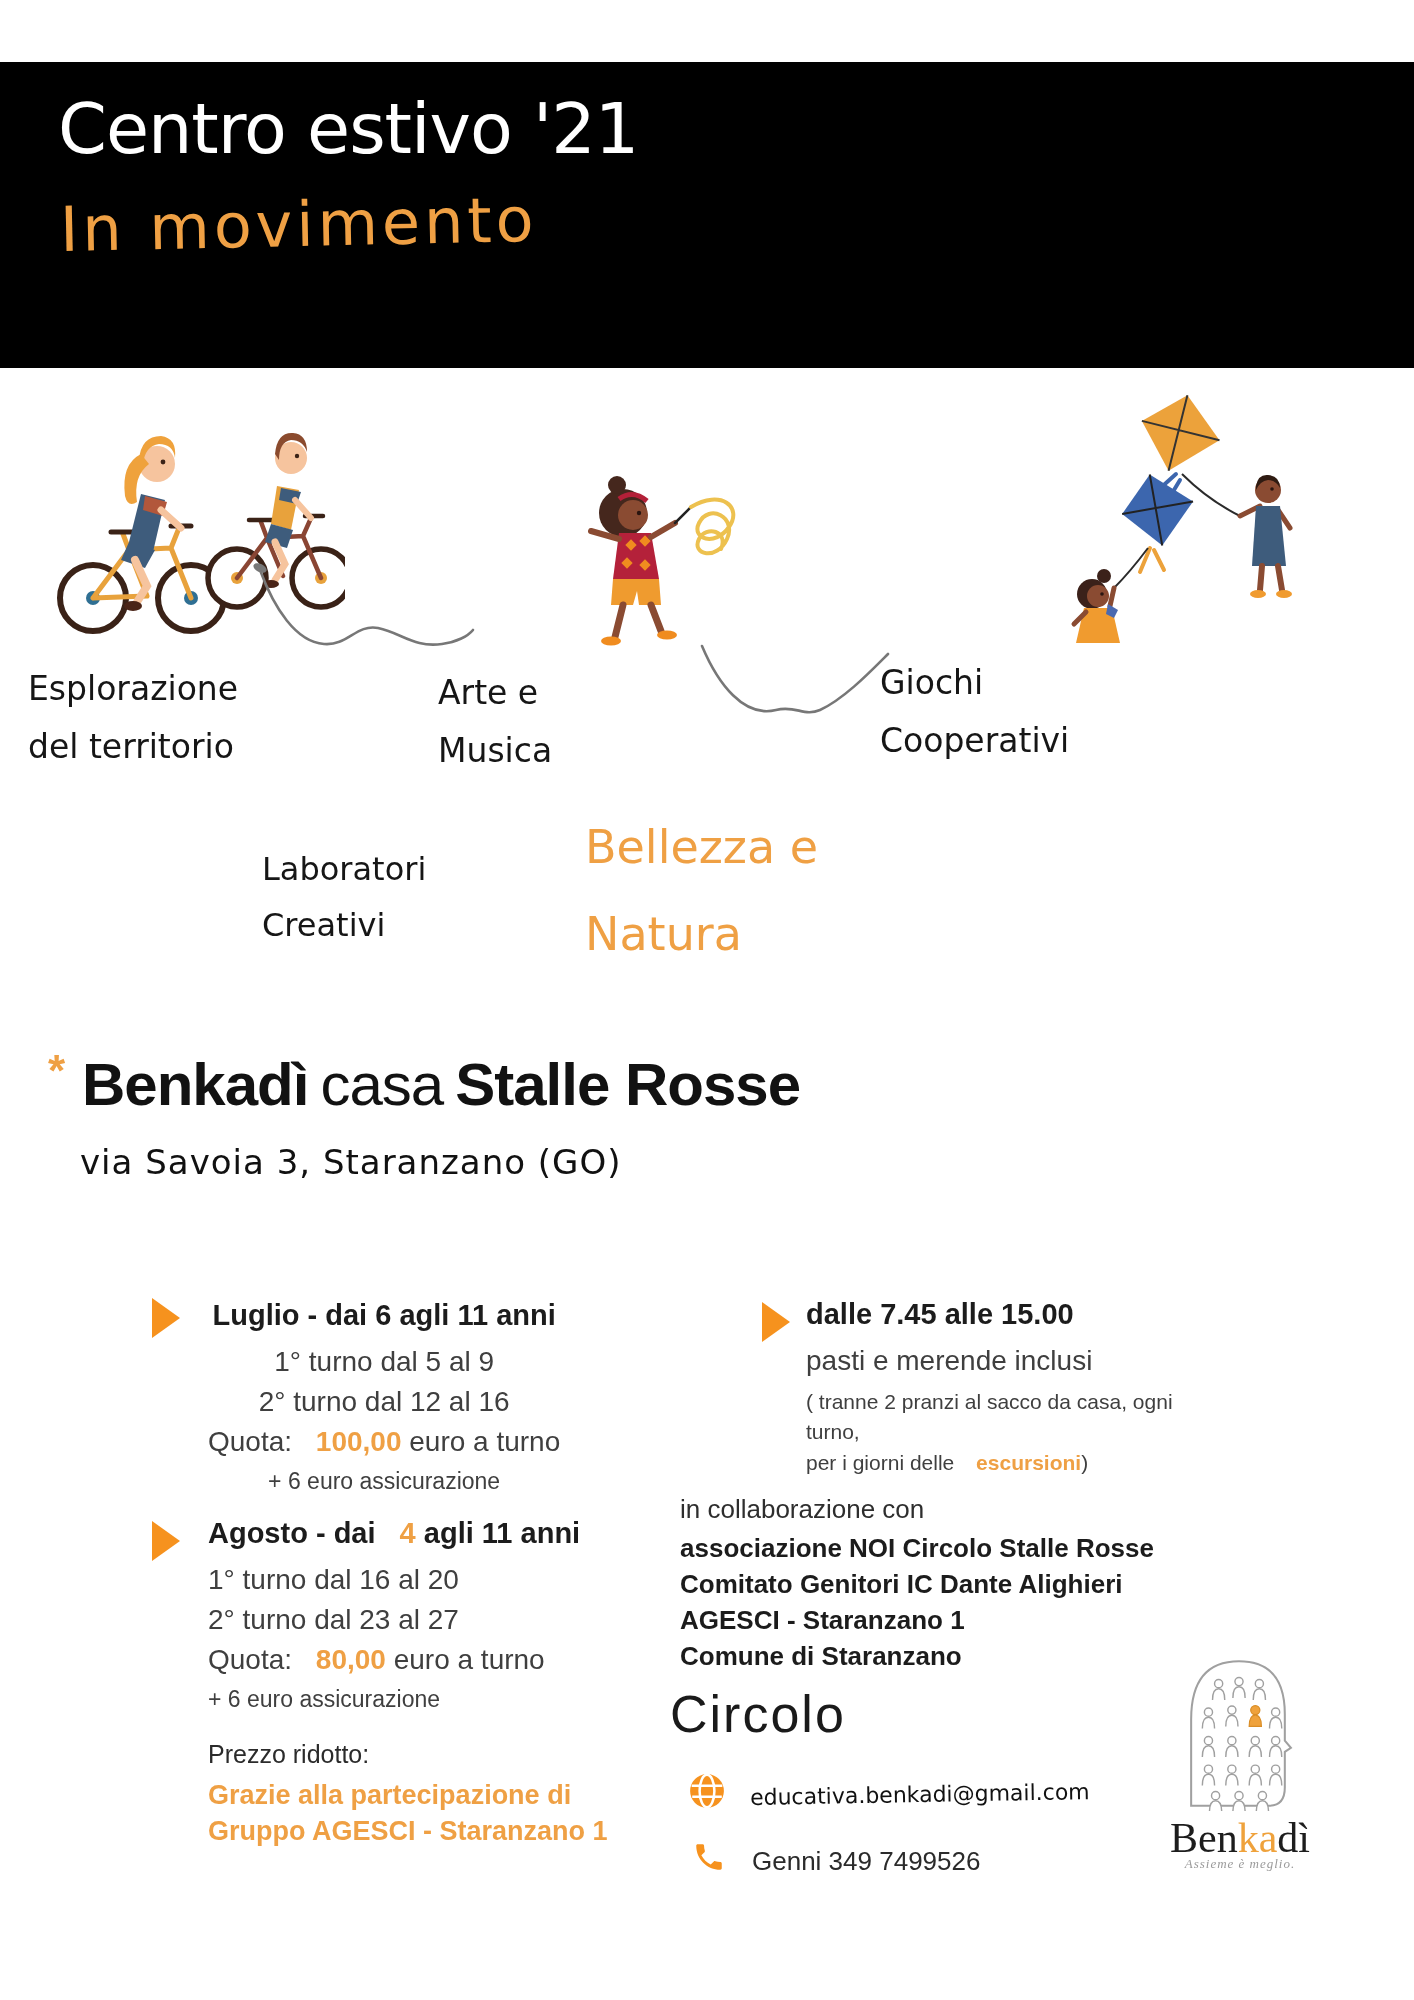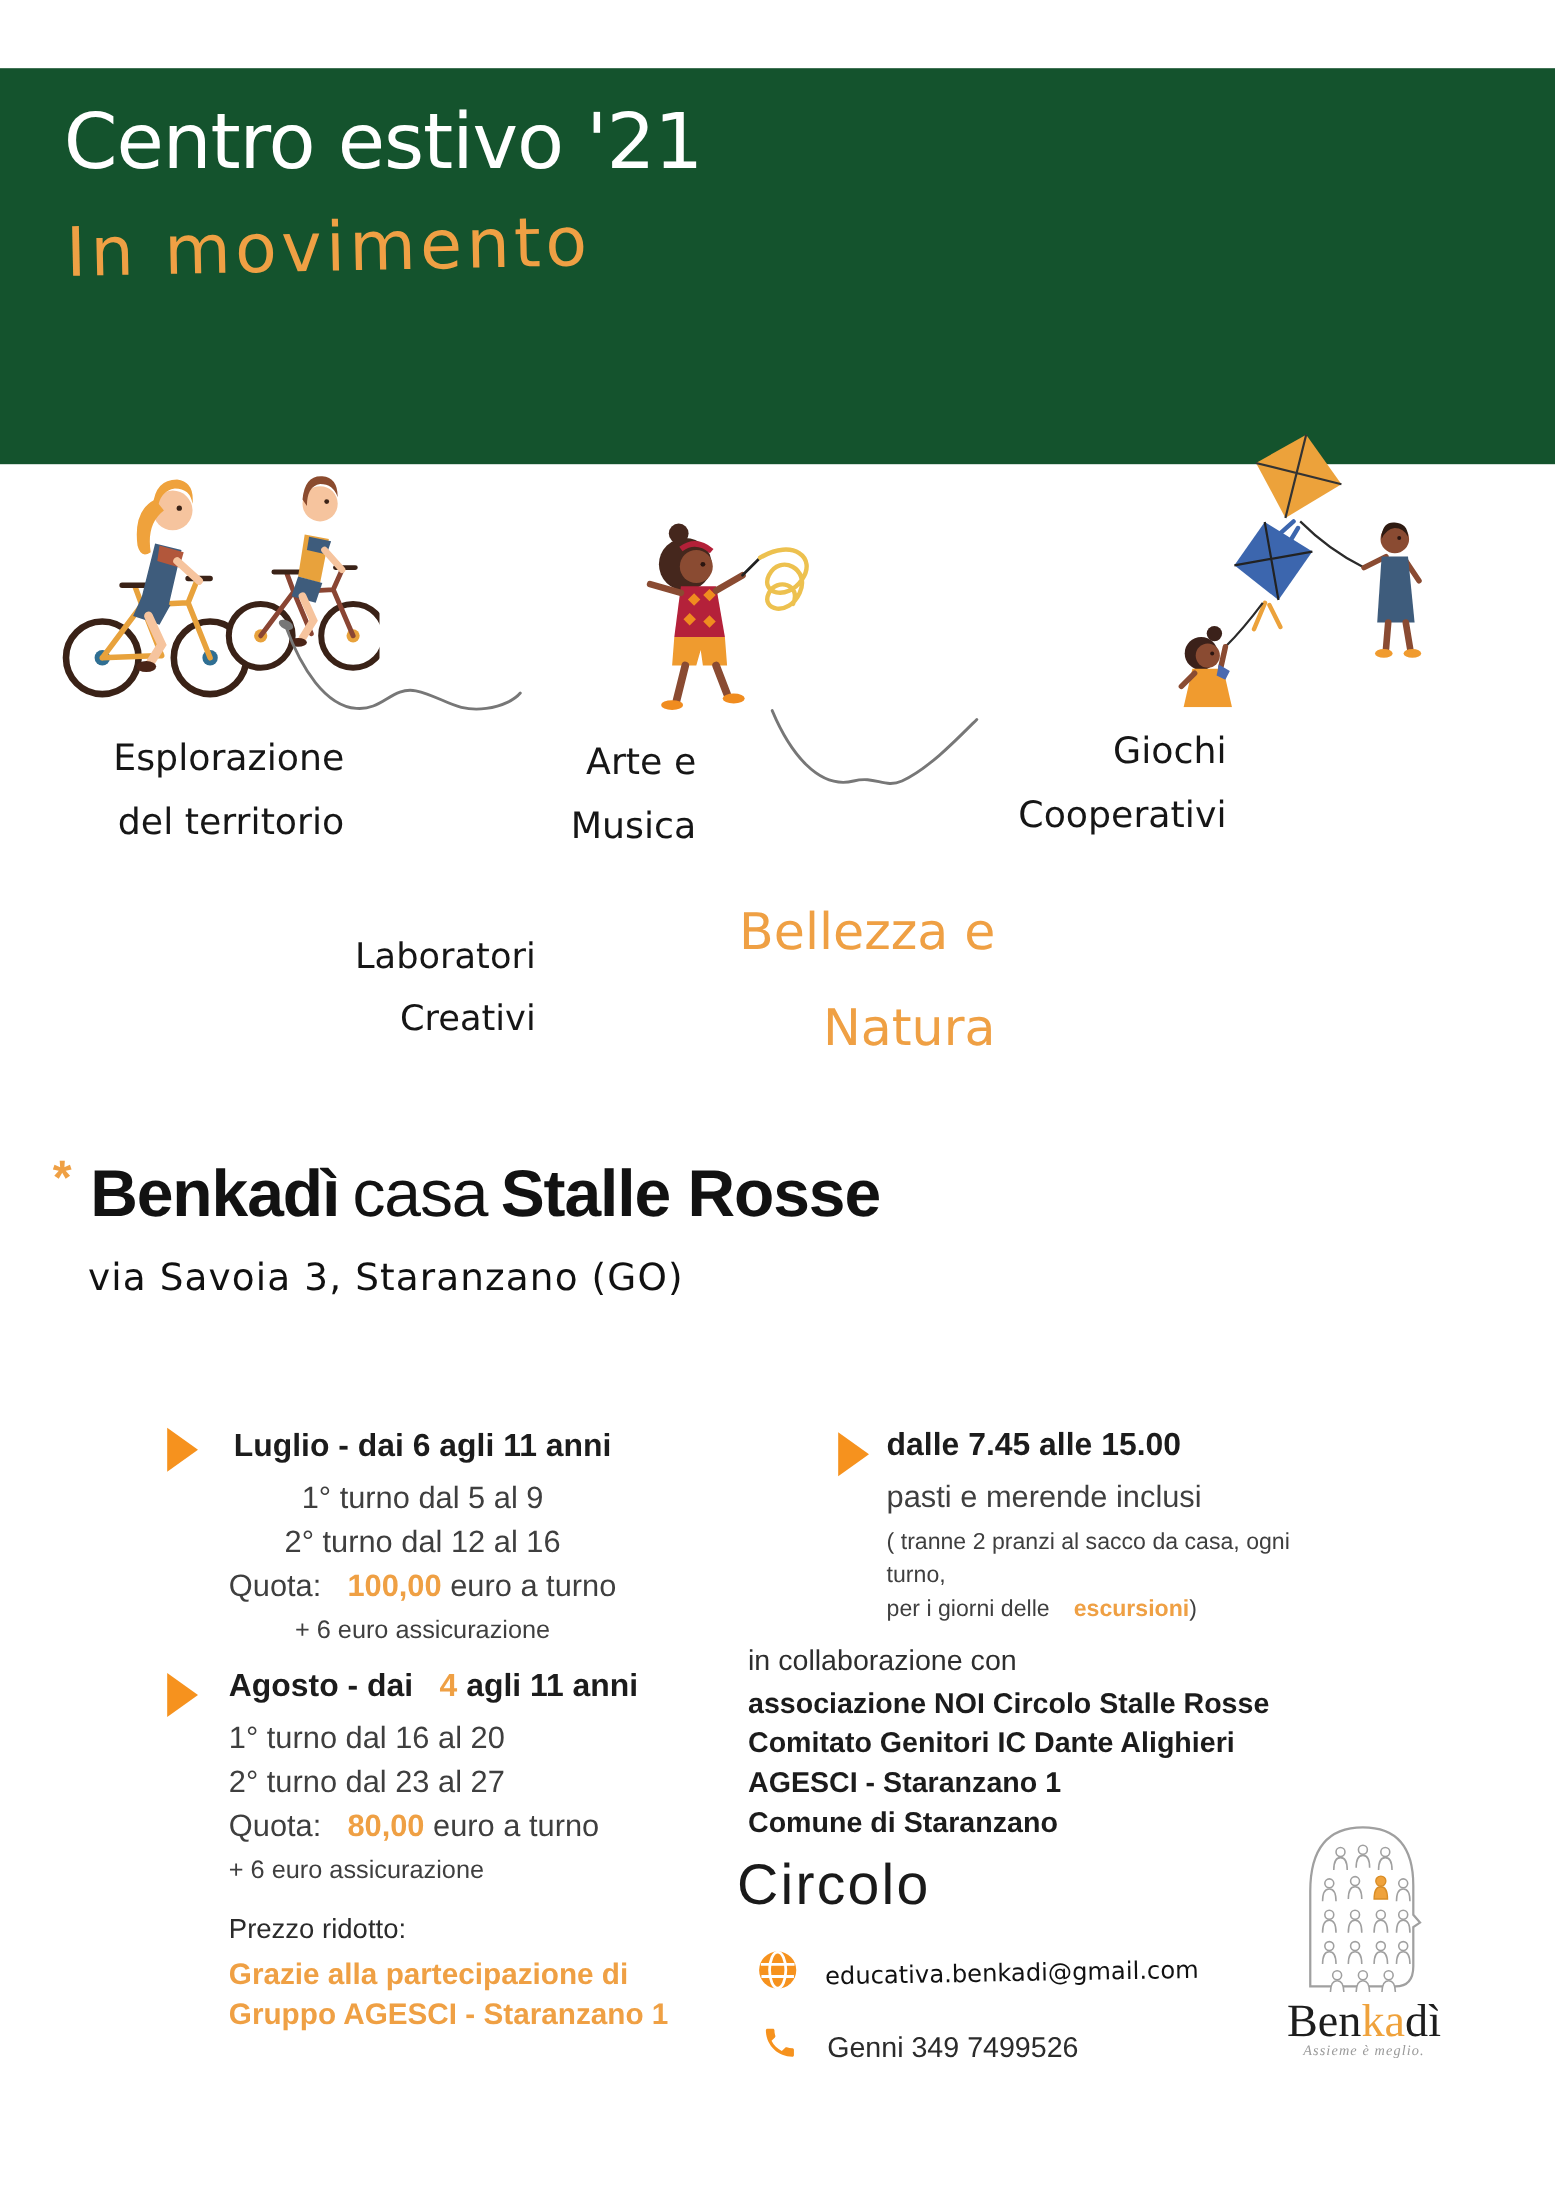--- a/index.html
+++ b/index.html
@@ -2,28 +2,28 @@
 <html><head>
 <meta charset="utf-8">
 <style>
   html,body{margin:0;padding:0;background:#ffffff;}
   .poster{position:relative;width:1414px;height:2000px;background:#fff;overflow:hidden;
           font-family:"Liberation Sans",sans-serif;color:#1e1e1e;}
   .abs{position:absolute;}
   .hand{font-family:"DejaVu Sans",sans-serif;}
 
   
-  .banner{position:absolute;left:0;top:62px;width:1414px;height:360px;background:#14532d;}
+  .banner{position:absolute;left:0;top:62px;width:1414px;height:306px;background:#000000;}
   .banner-title{position:absolute;left:58px;top:26px;font-size:70px;letter-spacing:-1px;
                 color:#ffffff;font-family:"DejaVu Sans",sans-serif;font-weight:400;}
   .banner-sub{position:absolute;left:60px;top:126px;font-size:62px;letter-spacing:4px;
               color:#EFA044;font-family:"DejaVu Sans",sans-serif;transform:rotate(-1.2deg);}
 
   
-  .activity{position:absolute;text-align:right;font-size:33px;line-height:1.75;color:#161616;}
+  .activity{position:absolute;text-align:left;font-size:33px;line-height:1.75;color:#161616;}
   #act-esp{left:28px;top:660px;width:285px;}
   #act-arte{left:438px;top:664px;width:195px;}
   #act-giochi{left:880px;top:654px;width:235px;}
   #act-lab{left:262px;top:841px;width:225px;font-size:32px;}
   #act-bel{left:585px;top:804px;width:320px;font-size:46px;line-height:1.9;color:#EFA044;}
 
   
   .venue-star{position:absolute;left:48px;top:1046px;font-size:44px;color:#EFA044;font-weight:700;}
   .venue-name{position:absolute;left:82px;top:1050px;font-size:60px;color:#121212;letter-spacing:-1px;}
   .venue-name .b{font-weight:700;}

